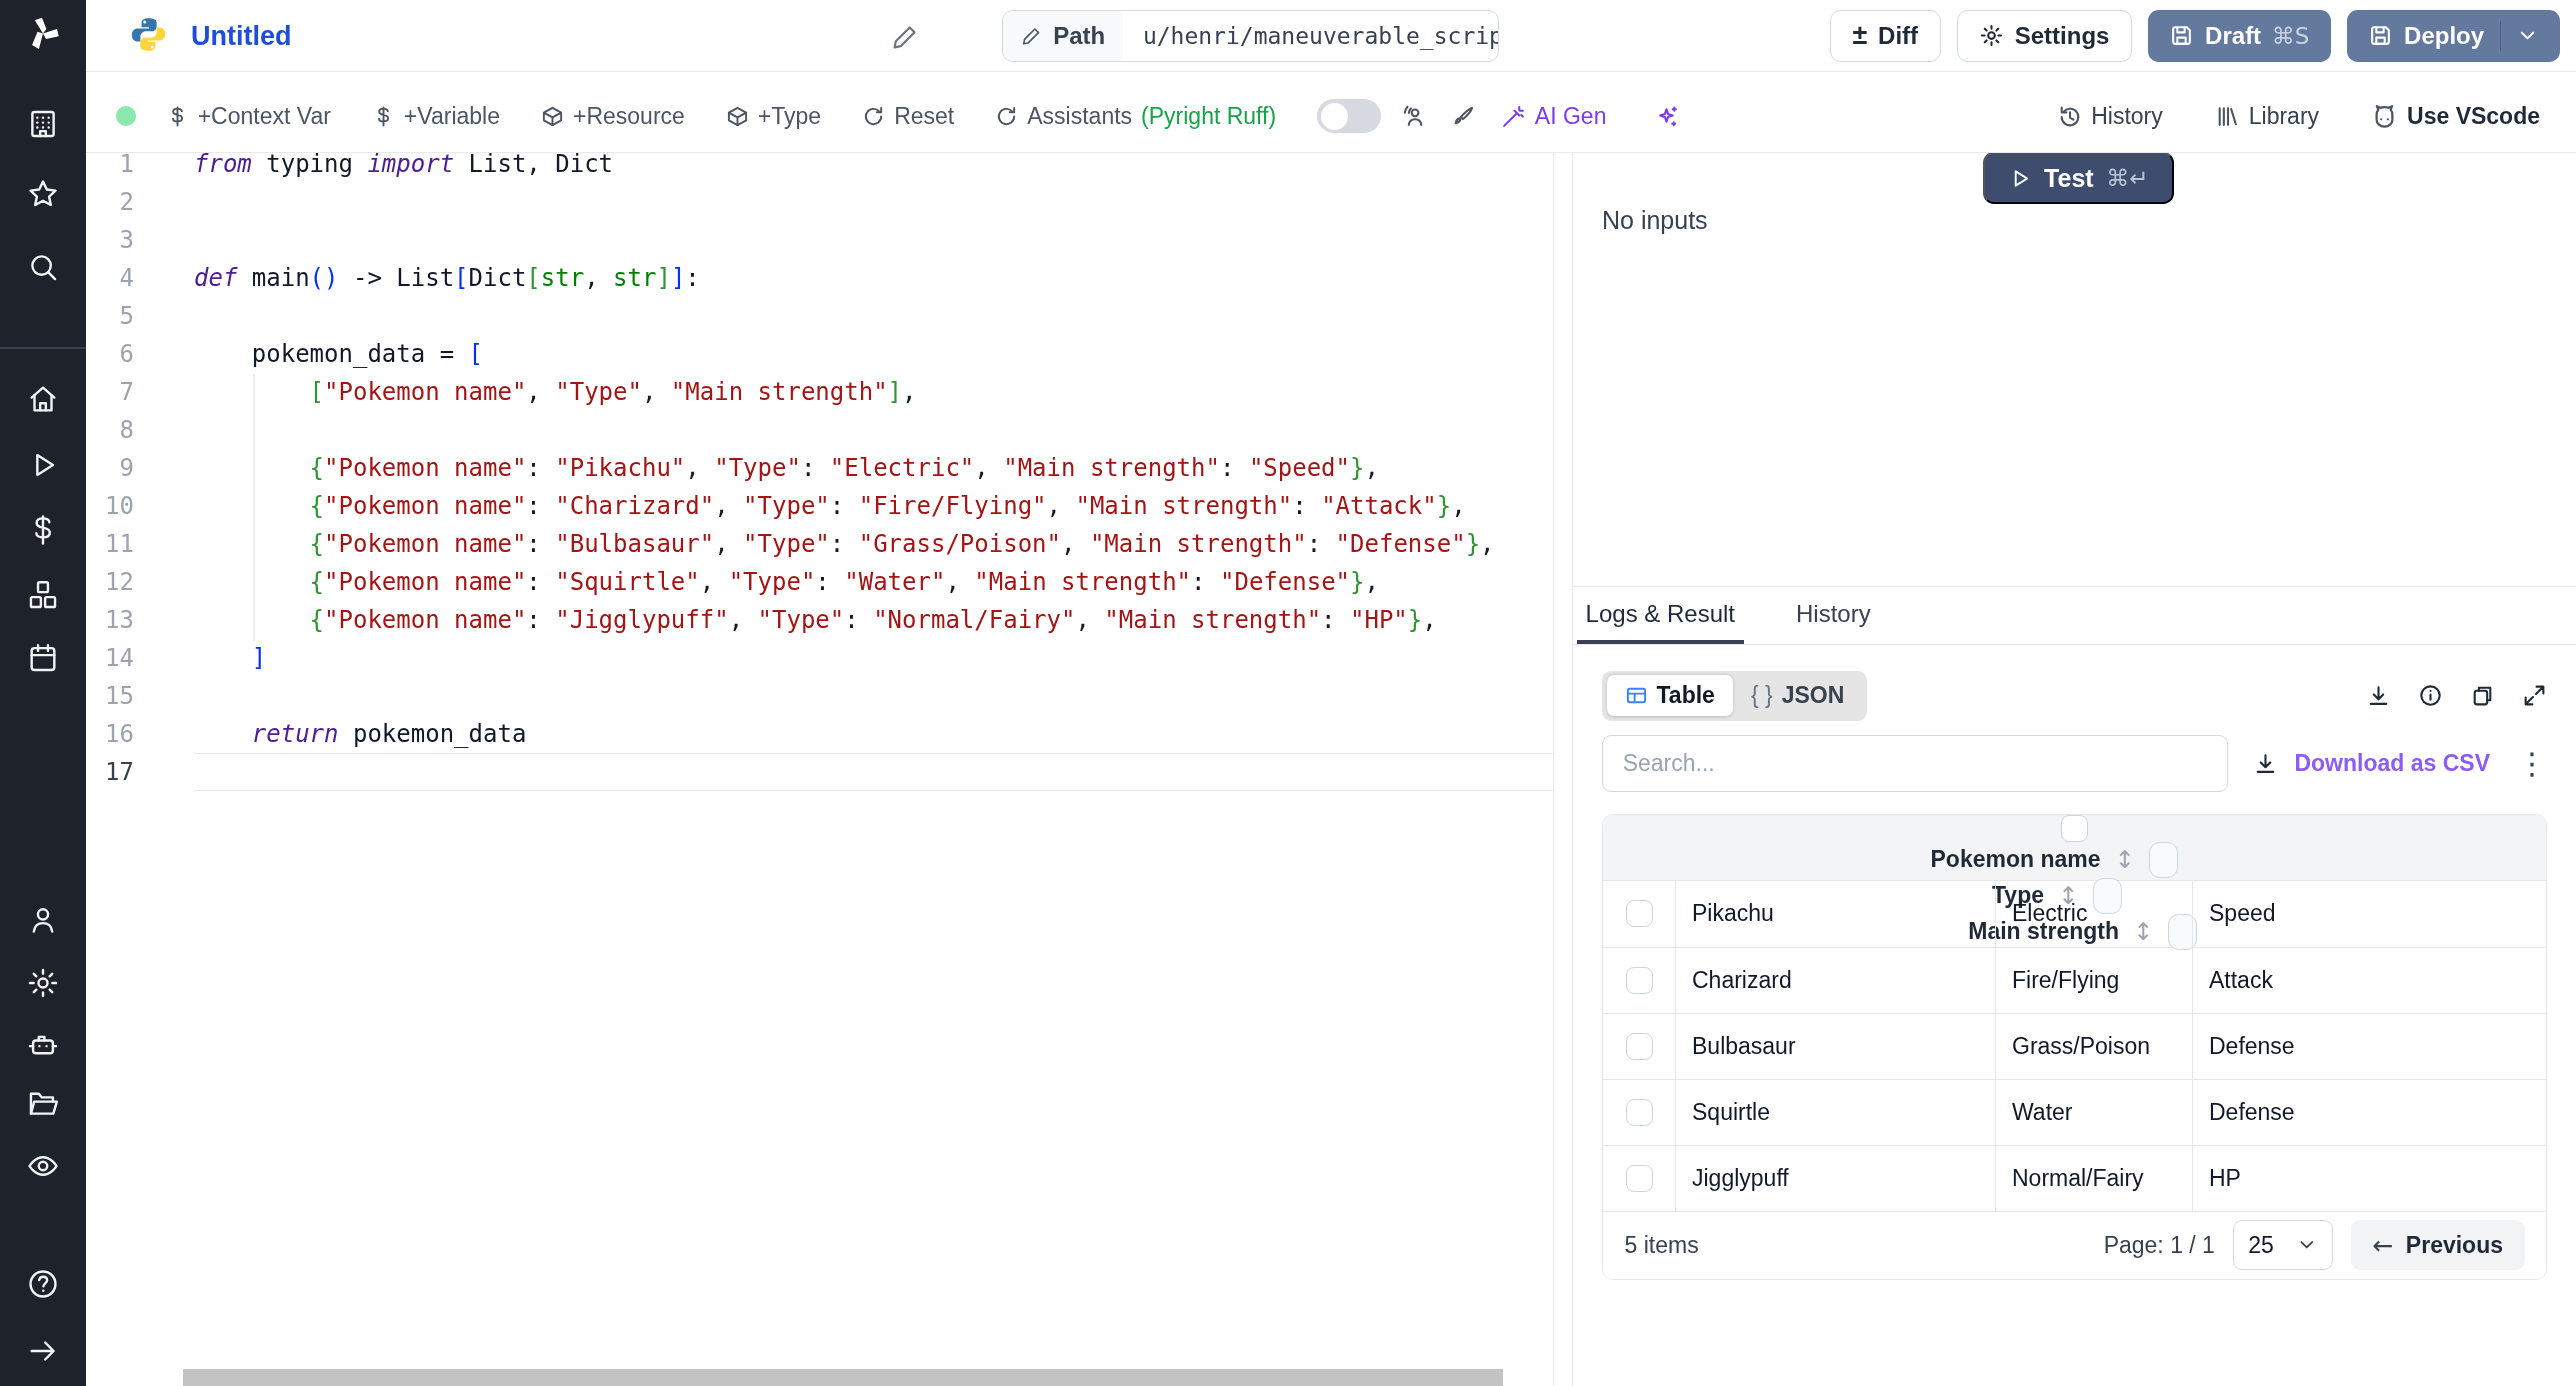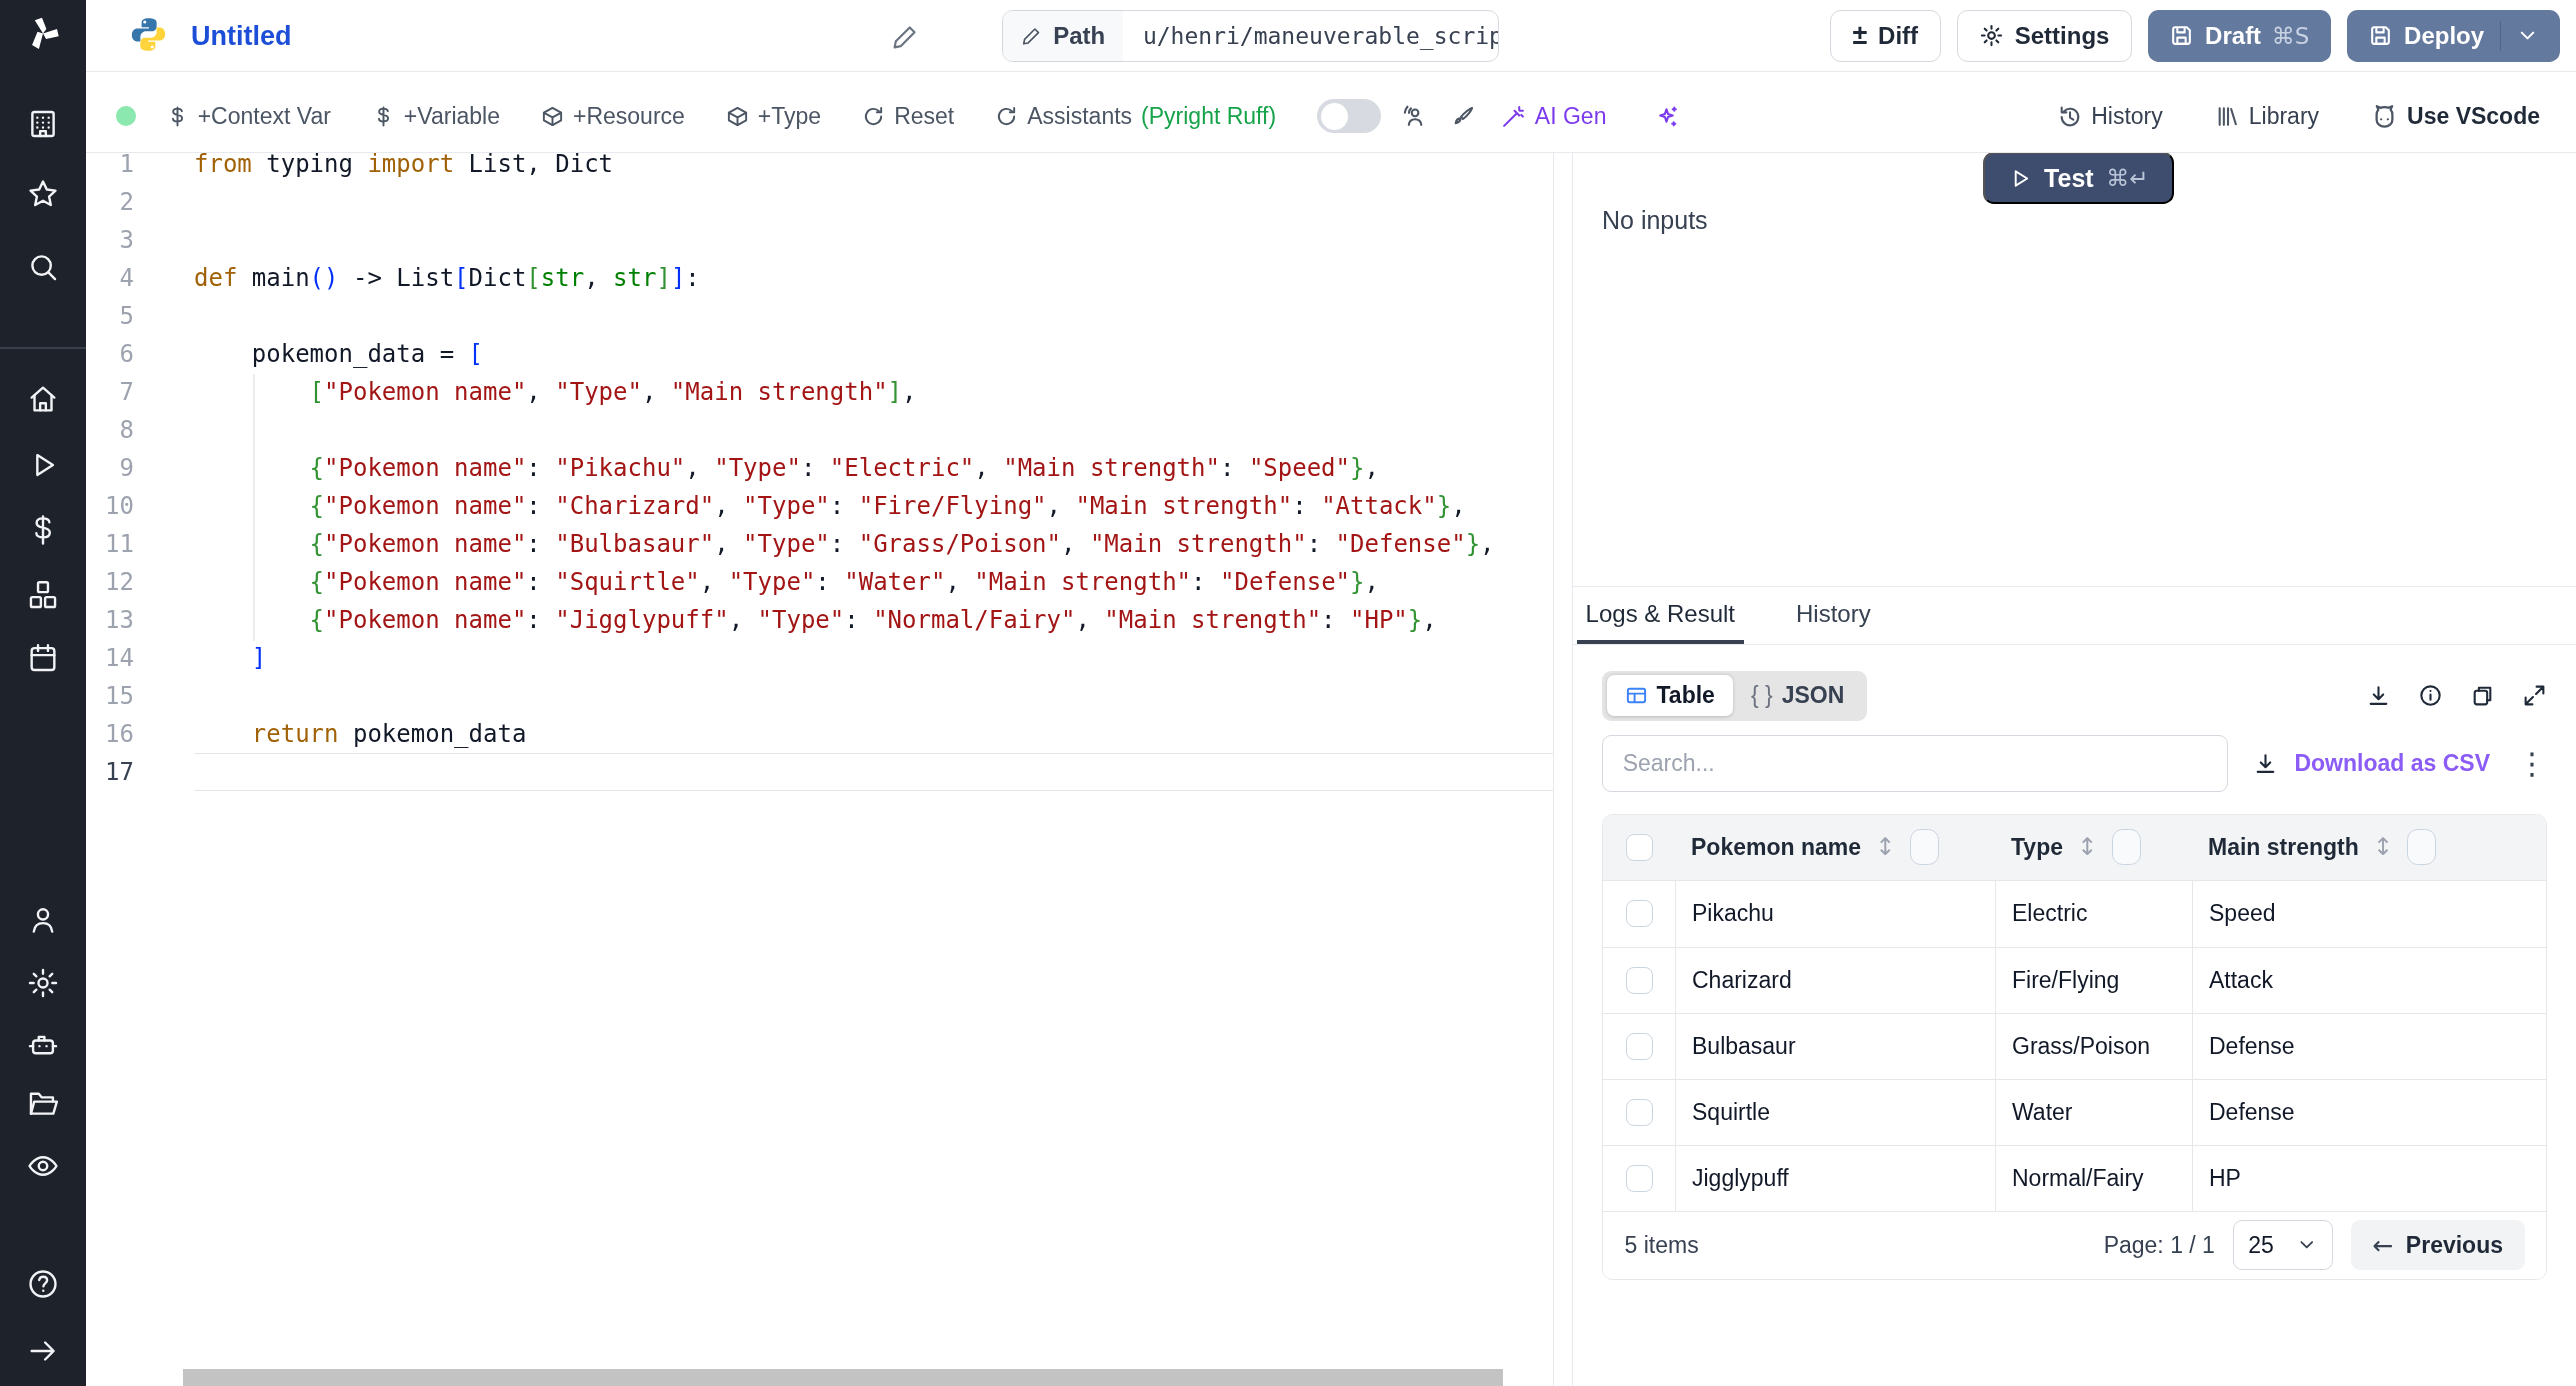--- a/index.html
+++ b/index.html
@@ -53,21 +53,21 @@
   .tool-right .strong { font-weight:600; color:#1f2937; }
 
   
   .editor { position:absolute; left:86px; top:145px; width:1468px; bottom:0; background:#fff;
     border-right:1.8px solid #e7e9ee; overflow:hidden; }
   .code-line { display:flex; height:38px; align-items:center; font-family:"DejaVu Sans Mono", monospace; font-size:24px; }
   .ln { width:48px; text-align:right; color:#9da3ae; font-size:24px; flex:none; }
   .line-body { flex:1; margin-left:60px; white-space:pre; height:100%; display:flex; align-items:center; }
   .code-line.current .ln { color:#374151; }
   .code-line.current .line-body { border-top:1.8px solid #e7e7e7; border-bottom:1.8px solid #e7e7e7; }
-  .tok-k { color:#a16207; } .tok-s { color:#a31515; } .tok-t { color:#008000; }
+  .tok-k { color:#4c1d95;font-style:italic; } .tok-s { color:#a31515; } .tok-t { color:#008000; }
   .tok-b1 { color:#0431fa; } .tok-b2 { color:#319331; } .tok-p { color:#111827; }
   .indent-guide { position:absolute; left:167px; top:229px; width:1.8px; height:267px; background:#ececec; }
   .hscrollbar { position:absolute; left:183px; top:1369px; width:1320px; height:17px; background:#c3c3c3; }
 
   
   .rpanel { position:absolute; left:1572px; top:145px; right:0; bottom:0; background:#fff; border-left:1.8px solid #e7e9ee; }
   .test-btn { position:absolute; left:410px; top:7.2px; height:52px; width:191px; border-radius:10.7px;
     background:#3E4C6E; color:#fff; display:flex; align-items:center; justify-content:center; gap:12.5px; cursor:pointer; }
   .test-btn .t-label { font-size:25px; font-weight:700; }
   .test-btn .kbd2 { font-family:"DejaVu Sans", sans-serif; font-size:23px; color:#b9c3d6; }
@@ -91,21 +91,21 @@
   .search-row { margin-top:14.3px; display:flex; align-items:center; }
   .search-input { width:626px; height:57px; border:1.8px solid #d4d8de; border-radius:9px; padding:0 19.7px;
     font-size:23px; color:#111827; outline:none; font-family:"Liberation Sans", sans-serif; }
   .search-input::placeholder { color:#9ca3af; }
   .csv-group { margin-left:auto; display:flex; align-items:center; gap:16px; cursor:pointer; }
   .csv-group svg { stroke:#1f2937; fill:none; stroke-width:2; stroke-linecap:round; stroke-linejoin:round; }
   .csv-label { font-size:23px; font-weight:700; color:#8b5cf6; }
   .kebab { font-size:30px; color:#374151; margin-left:27px; cursor:pointer; line-height:1; }
 
   .rtable { margin-top:21.5px; border:1.8px solid #e5e7eb; border-radius:10.7px; overflow:hidden; }
-  .thead { display:flex; background:#f3f4f6; height:66px; align-items:center; border-bottom:1.8px solid #e5e7eb; }
+  .thead { display:flex; background:#f3f4f6; height:66px; align-items:center; border-bottom:1.8px solid #e5e7eb;flex-direction:column; }
   .trow { display:flex; height:66px; align-items:stretch; background:#fff; }
   .trow + .trow { border-top:1.8px solid #e5e7eb; }
   .tc { display:flex; align-items:center; font-size:23px; color:#111827; padding-left:16px; }
   .c0 { width:72px; flex:none; justify-content:center; padding-left:0; }
   .c1 { width:320px; flex:none; }
   .c2 { width:197px; flex:none; }
   .c3 { flex:1; }
   .trow .c1, .trow .c2, .trow .c3 { border-left:1.8px solid #e5e7eb; }
   .checkbox { width:27px; height:27px; border:1.8px solid #cbd5e1; border-radius:8px; background:#fff; cursor:pointer; flex:none; }
   .hcell { display:flex; align-items:center; gap:14.3px; }

